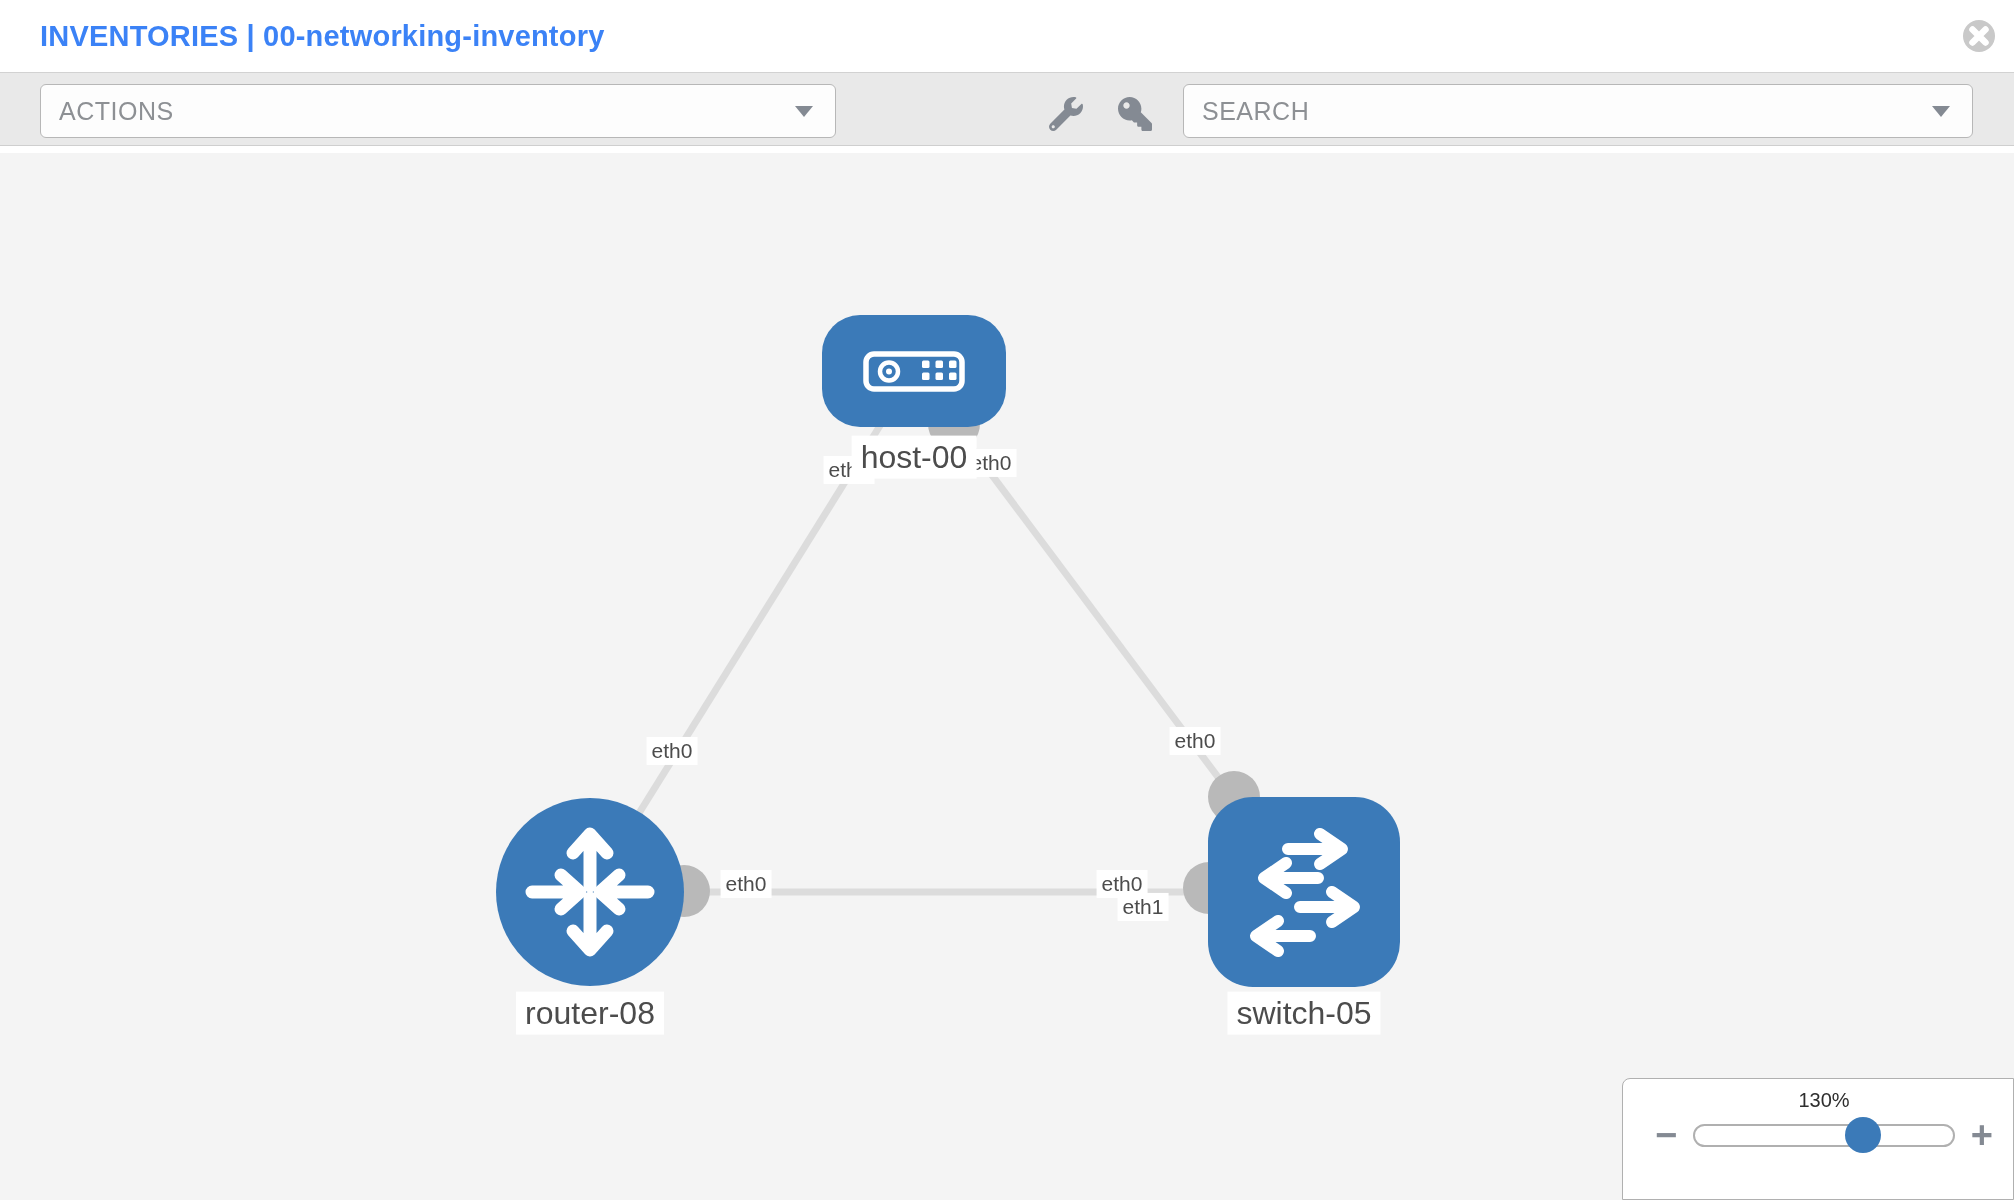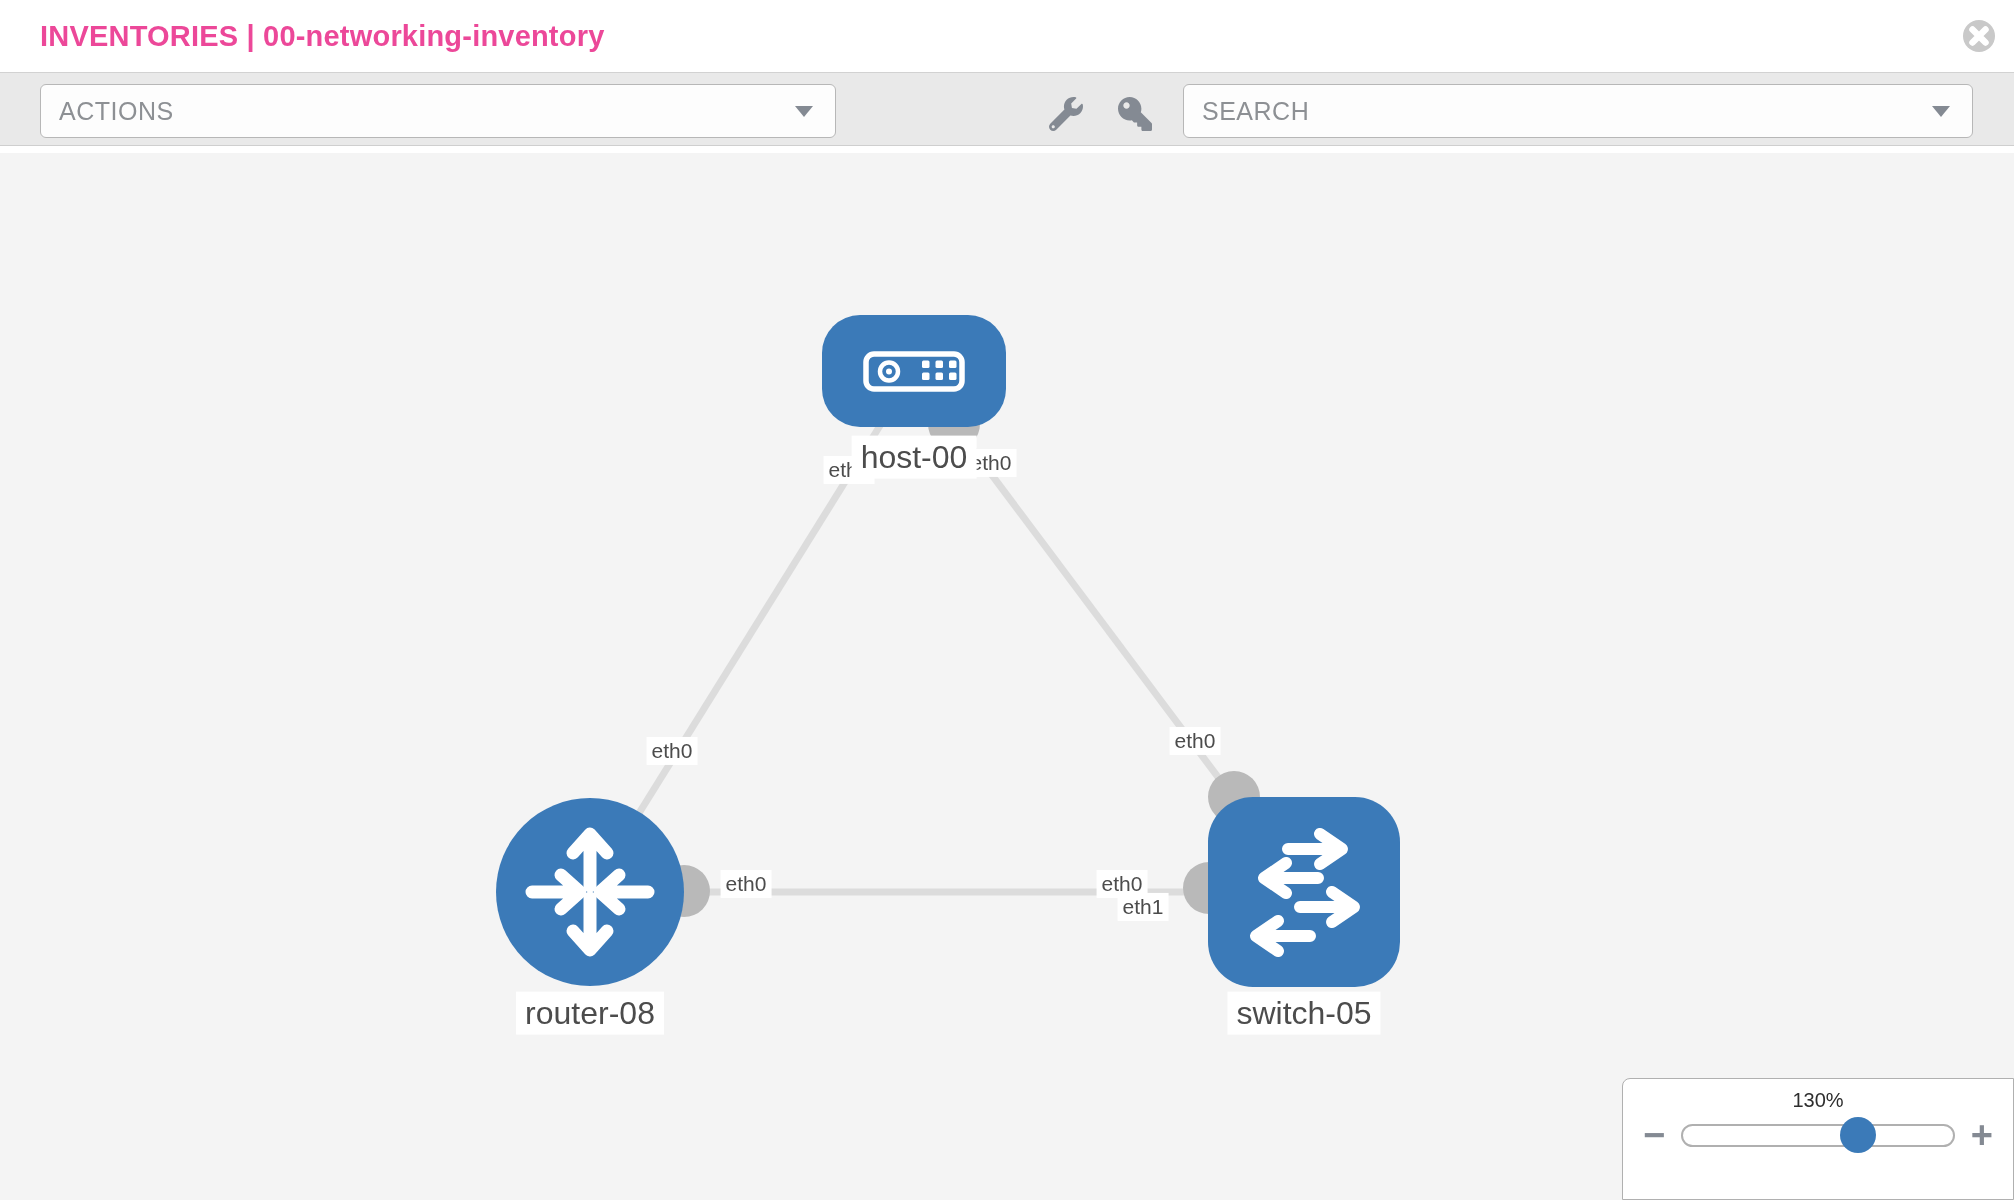--- a/index.html
+++ b/index.html
@@ -2,21 +2,21 @@
 <html><head>
 <meta charset="utf-8">
 <style>
   html,body{margin:0;padding:0;background:#fff;}
   .stage{position:relative;width:2014px;height:1200px;overflow:hidden;
          font-family:"Liberation Sans","DejaVu Sans",sans-serif;background:#fff;}
 
   
   .header{position:absolute;left:0;top:0;width:2014px;height:72px;background:#fff;}
   .page-title{position:absolute;left:40px;top:0;line-height:72px;margin:0;
-              font-size:29px;font-weight:700;color:#ec4899;letter-spacing:.2px;}
+              font-size:29px;font-weight:700;color:#3b82f6;letter-spacing:.2px;}
   .close-btn{position:absolute;right:18px;top:19px;width:34px;height:34px;cursor:pointer;}
 
   
   .toolbar{position:absolute;left:0;top:72px;width:2014px;height:74px;background:#e9e9e9;
            border-top:1px solid #d2d2d2;border-bottom:1px solid #cfcfcf;box-sizing:border-box;}
   .select{position:absolute;top:11px;height:54px;background:#fdfdfd;border:1px solid #b7b7b7;
           border-radius:6px;box-sizing:border-box;display:flex;align-items:center;cursor:pointer;}
   .select .sel-label{font-size:25px;color:#8d9094;padding-left:18px;letter-spacing:.5px;}
   .caret-down{position:absolute;right:22px;top:50%;margin-top:-5px;width:0;height:0;
               border-left:9px solid transparent;border-right:9px solid transparent;
@@ -48,21 +48,21 @@
   #lbl-switch-if-top{left:1195px;top:741px;}
   #lbl-router-if-right{left:746px;top:884px;}
   #lbl-switch-if-left-under{left:1122px;top:884px;}
   #lbl-switch-if-left{left:1143px;top:907px;}
   #lbl-router-name  {left:590px;top:1013px;}
   #lbl-switch-name  {left:1304px;top:1013px;}
 
   
   .zoom-panel{position:absolute;right:0;bottom:0;width:392px;height:122px;background:#fff;
               border:1px solid #b0b0b0;border-top-left-radius:8px;box-sizing:border-box;
-              padding:10px 20px 0 20px;}
+              padding:10px 20px 0 32px;}
   .zoom-level{text-align:center;font-size:20px;color:#2e2e2e;margin-bottom:8px;}
   .zoom-row{display:flex;align-items:center;gap:16px;}
   .zoom-btn{font-size:38px;font-weight:700;color:#848a93;line-height:30px;cursor:pointer;
             user-select:none;}
   .zoom-track{position:relative;flex:1;height:23px;background:#fff;border:2px solid #b0b0b0;
               border-radius:13px;box-sizing:border-box;cursor:pointer;}
   .zoom-thumb{position:absolute;top:50%;left:65%;width:36px;height:36px;margin:-18px 0 0 -18px;
               border-radius:50%;background:#3b7ab8;cursor:grab;}
 </style>
 </head>

